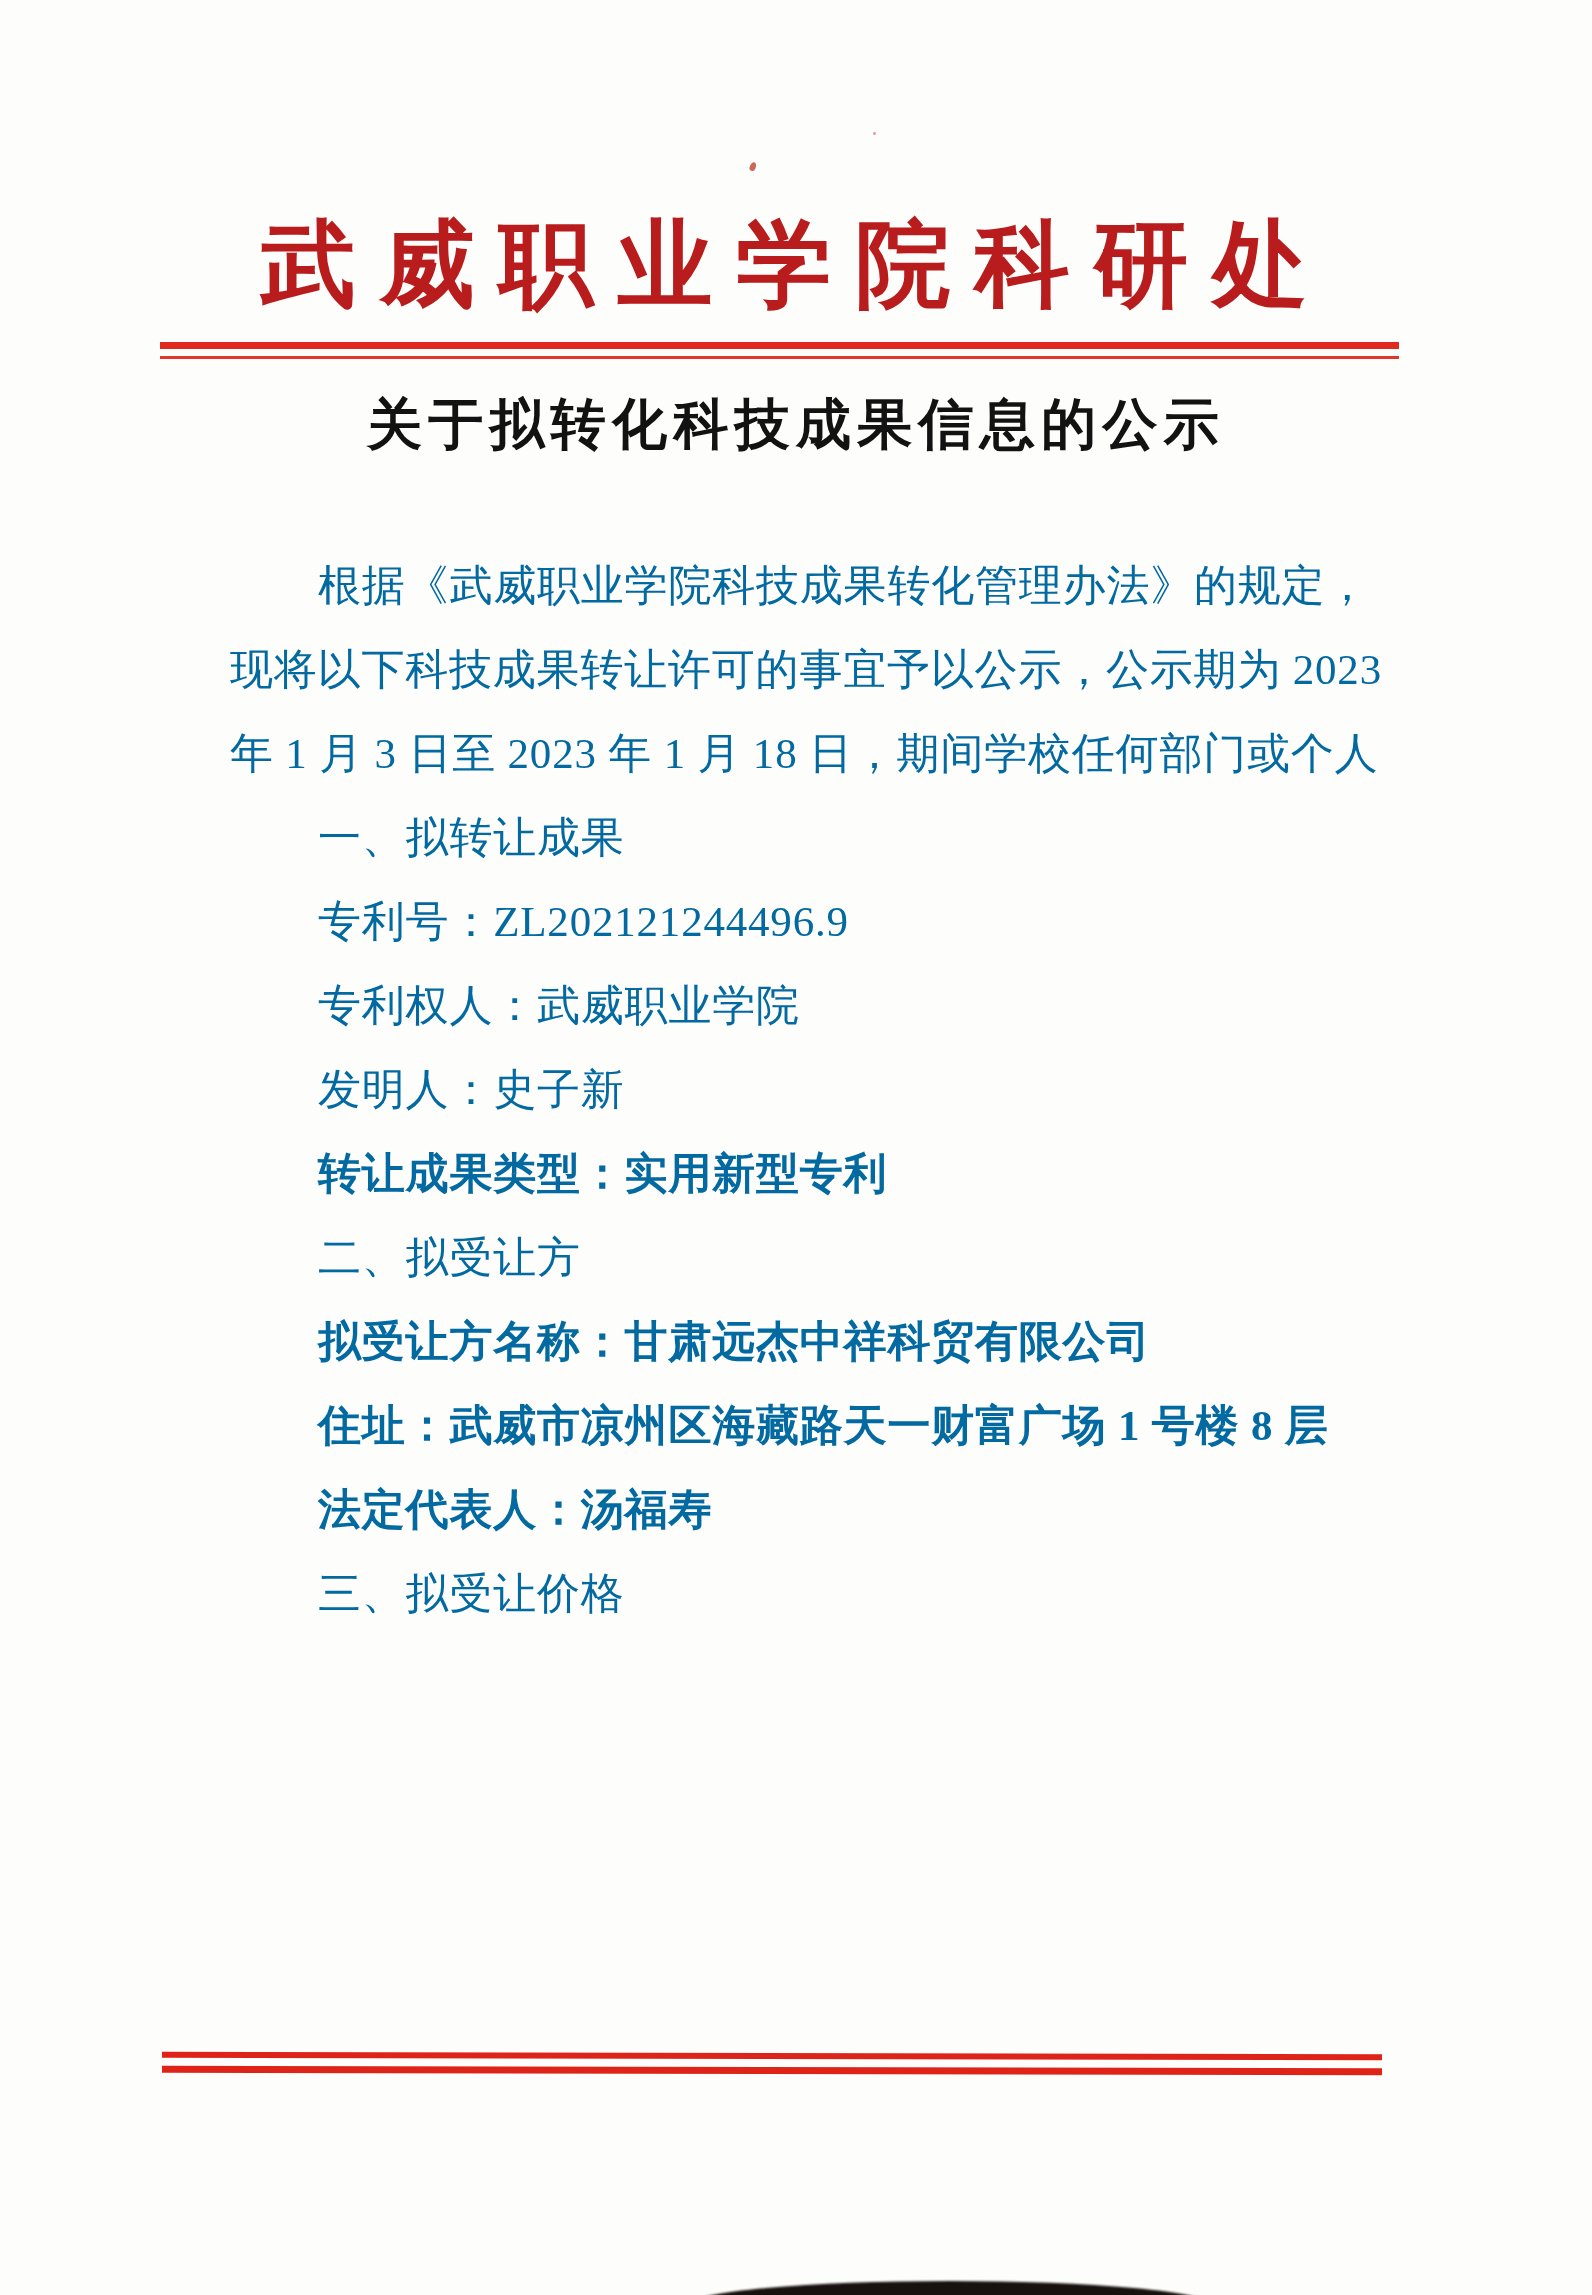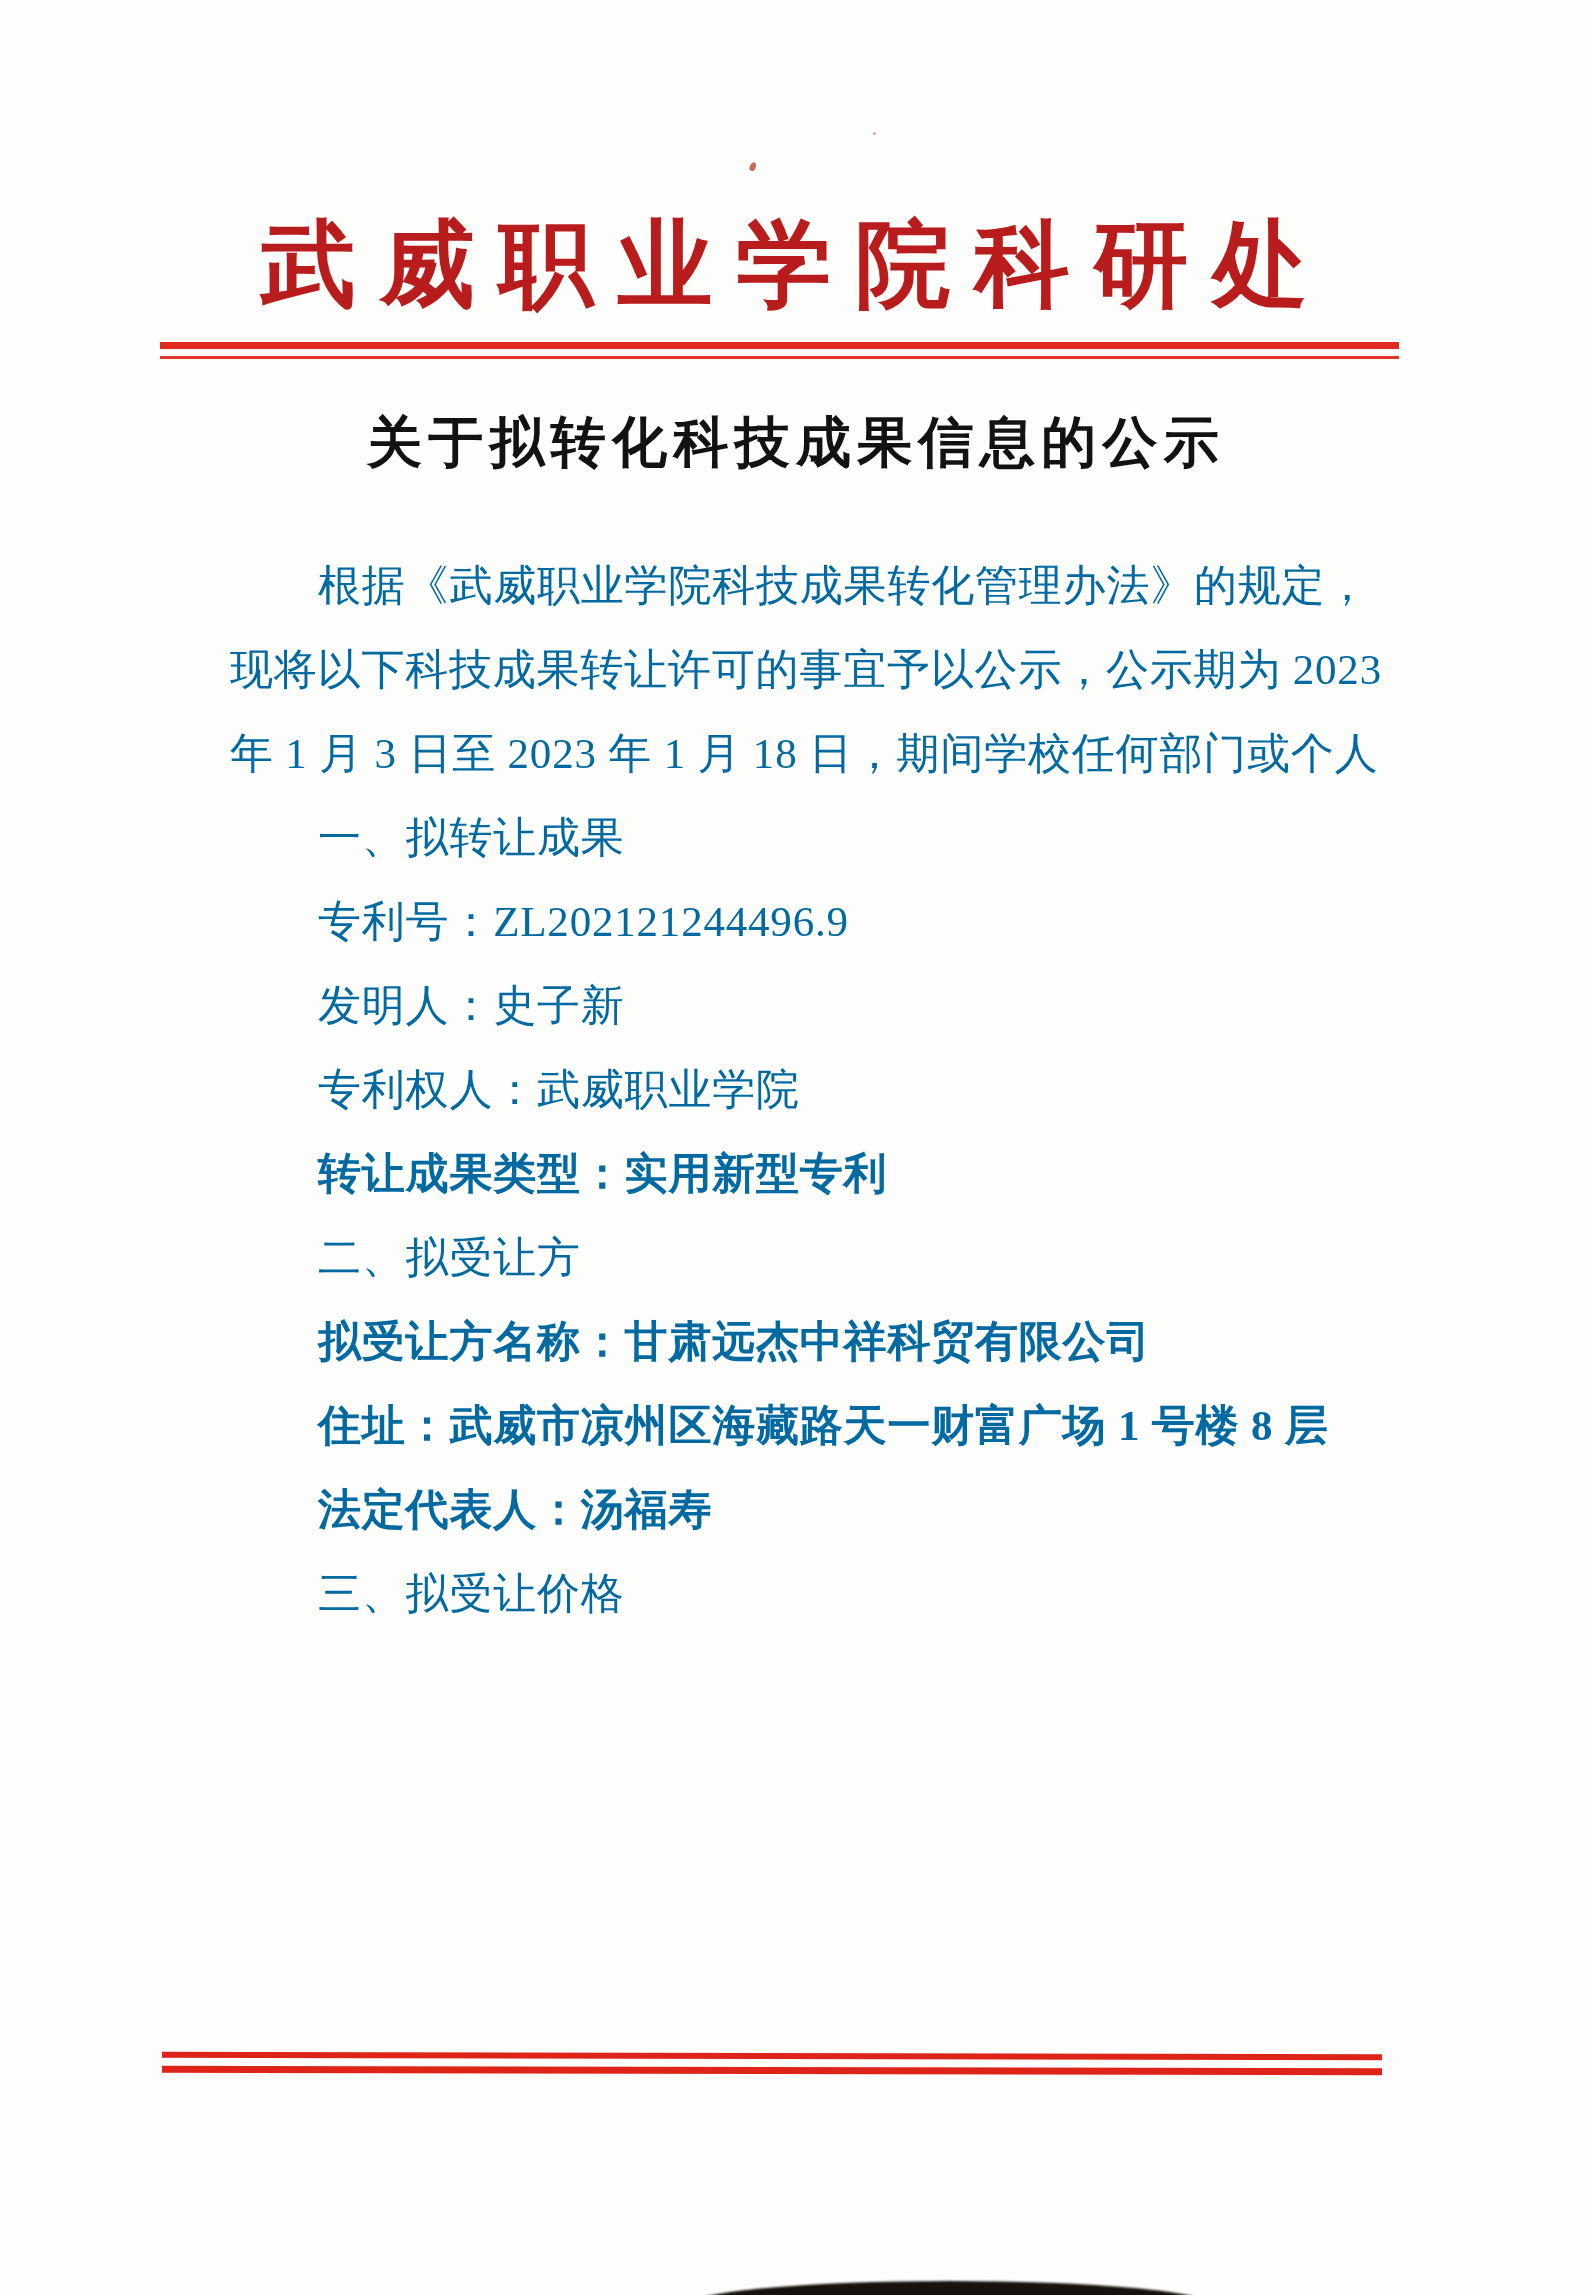--- a/index.html
+++ b/index.html
@@ -19,21 +19,21 @@
     letter-spacing:24px;
     white-space:nowrap;
     color:#b91c1c;
   }
   
   .header-rule { position:absolute; top:342px; left:160px; width:1239px; }
   .header-rule .thick { height:0; border-top:7px solid #e02a1f; }
   .header-rule .thin  { height:0; margin-top:7px; border-top:3.2px solid #e3362a; }
   
   .doc-title {
-    position:absolute; top:406px; left:0; width:100%;
+    position:absolute; top:388px; left:0; width:100%;
     text-align:center;
     font-size:55px; font-weight:bold;
     letter-spacing:6.3px;
     color:#121212;
     white-space:nowrap;
   }
   
   .body-block {
     position:absolute; top:544px; left:230px; width:1151px;
     font-size:43px; color:#0369a1;
@@ -78,22 +78,22 @@
   </div>
 
   <h1 class="doc-title" style="margin:0; font-weight:bold;">关于拟转化科技成果信息的公示</h1>
 
   <div class="body-block">
       <div class="body-line indent">根据《武威职业学院科技成果转化管理办法》的规定，</div>
       <div class="body-line">现将以下科技成果转让许可的事宜予以公示，公示期为 2023</div>
       <div class="body-line">年 1 月 3 日至 2023 年 1 月 18 日，期间学校任何部门或个人</div>
       <div class="body-line indent">一、拟转让成果</div>
       <div class="body-line indent">专利号：ZL202121244496.9</div>
+      <div class="body-line indent">专利权人：武威职业学院</div>
       <div class="body-line indent">发明人：史子新</div>
-      <div class="body-line indent">专利权人：武威职业学院</div>
       <div class="body-line indent bold">转让成果类型：实用新型专利</div>
       <div class="body-line indent">二、拟受让方</div>
       <div class="body-line indent bold">拟受让方名称：甘肃远杰中祥科贸有限公司</div>
       <div class="body-line indent bold">住址：武威市凉州区海藏路天一财富广场 1 号楼 8 层</div>
       <div class="body-line indent bold">法定代表人：汤福寿</div>
       <div class="body-line indent">三、拟受让价格</div>
     </div>
 
   <div class="footer-rule">
     <div class="l1"></div>

